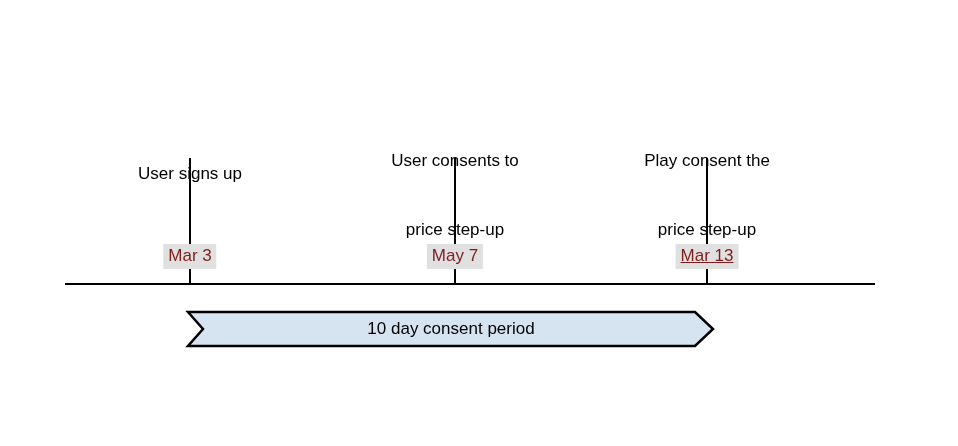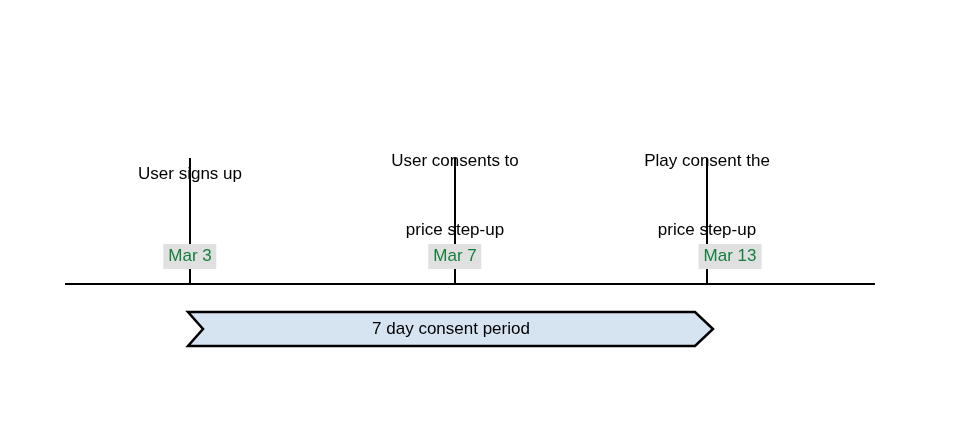--- a/index.html
+++ b/index.html
@@ -35,21 +35,21 @@
   .event-tick {
     position: absolute;
     width: 2px;
     background: #000000;
     transform: translateX(-50%);
   }
   .date-chip {
     position: absolute;
     font-size: 17px;
     line-height: 20px;
-    color: #15803d;
+    color: #7f1d1d;
     background: #e0e0e0;
     padding: 2px 5px 3px 5px;
     transform: translateX(-50%);
     white-space: nowrap;
   }
   #timeline-axis {
     position: absolute;
     height: 2px;
     background: #000000;
   }
@@ -78,31 +78,31 @@
     <div>User signs up</div>
   </div>
   <div class="event-tick" style="left:190px; top:158px; height:125px;"></div>
   <div class="date-chip" style="left: 190px; top: 244px; background: rgb(224, 224, 224);">Mar 3</div>
 
   <div class="event-label" style="left:455px; top:103px; width:240px;">
     <div>User consents to</div>
     <div>price step-up</div>
   </div>
   <div class="event-tick" style="left:455px; top:158px; height:125px;"></div>
-  <div class="date-chip" style="left: 455px; top: 244px; background: rgb(224, 224, 224);">Mar 7</div>
+  <div class="date-chip" style="left: 455px; top: 244px; background: rgb(224, 224, 224);">May 7</div>
 
   <div class="event-label" style="left:707px; top:103px; width:240px;">
     <div>Play consent the</div>
     <div>price step-up</div>
   </div>
   <div class="event-tick" style="left:707px; top:158px; height:125px;"></div>
-  <div class="date-chip" style="left: 730px; top: 244px; background: rgb(224, 224, 224);">Mar 13</div>
+  <div class="date-chip" style="left: 707px; top: 244px; background: rgb(224, 224, 224); text-decoration: underline;">Mar 13</div>
 
   <div id="timeline-axis" style="left:65px; top:283px; width:810px;"></div>
 
   <div id="consent-banner" style="left:185px; top:308px; width:532px; height:42px;">
     <svg width="532" height="42" viewBox="0 0 532 42" xmlns="http://www.w3.org/2000/svg">
       <polygon id="banner-shape" points="3,4 510,4 528,21 510,38 3,38 18,21" fill="#d6e4f2" stroke="#000000" stroke-width="2.5" stroke-linejoin="miter"></polygon>
     </svg>
-    <div class="banner-text" style="left:266px; top:21px;">7 day consent period</div>
+    <div class="banner-text" style="left:266px; top:21px;">10 day consent period</div>
   </div>
 
 </div>
 
 </body></html>

